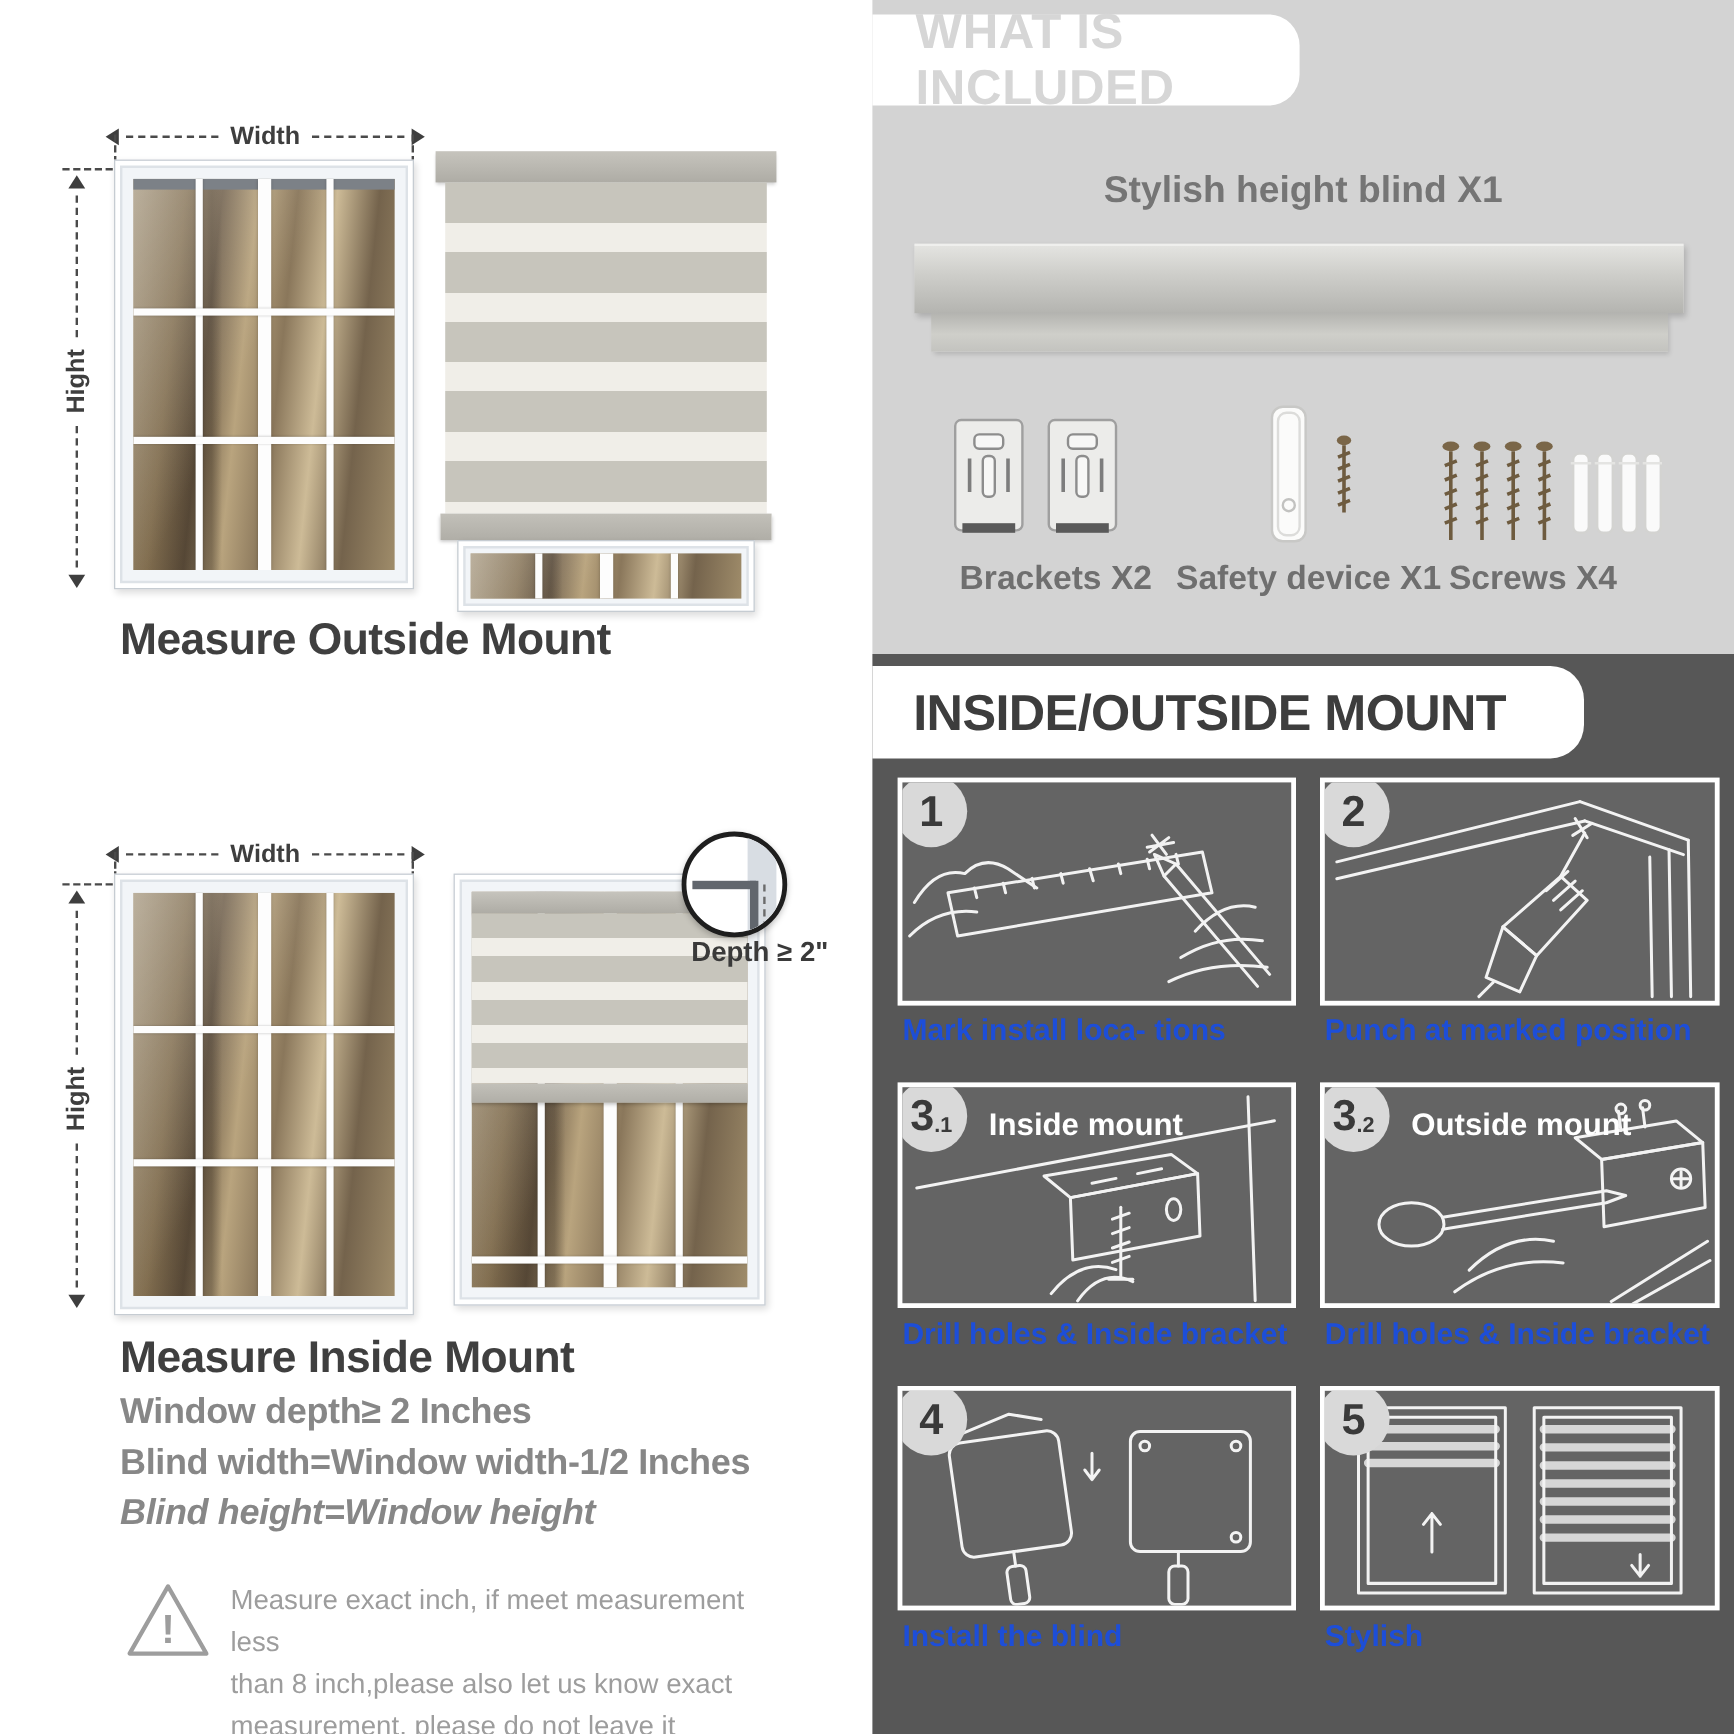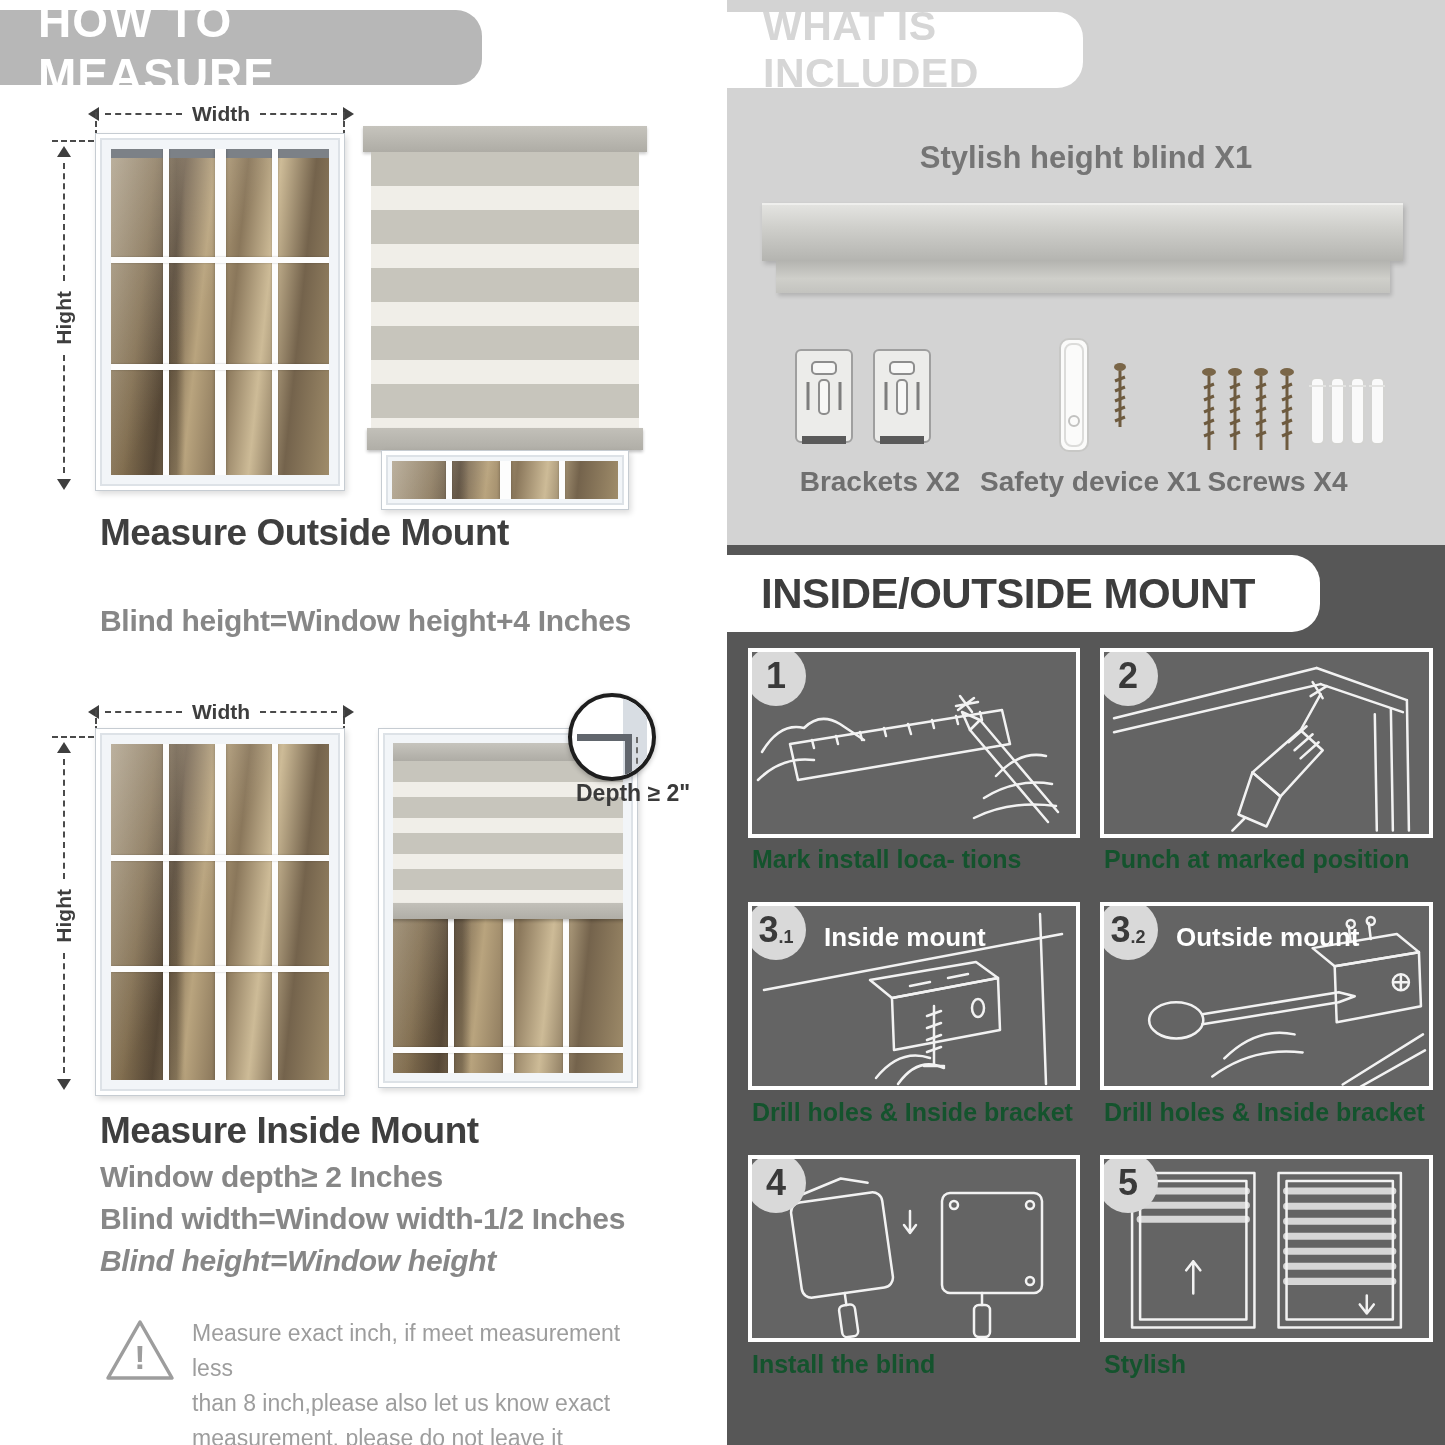--- a/index.html
+++ b/index.html
@@ -100,34 +100,31 @@
   
   .tile { position:absolute; background:#646464; border:4px solid #ffffff; overflow:hidden; }
   .badge {
     position:absolute; top:-6px; left:-6px; width:60px; height:60px; border-radius:50%;
     background:#d9d9d9; color:#3a3a3a; font-weight:bold;
     display:flex; align-items:center; justify-content:center;
   }
   .badge .n { font-size:36px; }
   .badge .s { font-size:18px; margin-top:14px; }
   .tile-title { position:absolute; left:72px; top:16px; color:#ffffff; font-weight:bold; font-size:26px; }
-  .caption { position:absolute; color:#14532d; font-weight:bold; font-size:25px; }
+  .caption { position:absolute; color:#1d4ed8; font-weight:bold; font-size:25px; }
   .art { position:absolute; inset:0; }
 </style>
 </head>
 <body>
 
 <div class="canvas">
 
   <div class="abs panel-included"></div>
   <div class="abs panel-dark"></div>
 
-  <div class="abs banner-left">
-    <span>HOW TO MEASURE</span>
-  </div>
 
   <div class="abs harrow" style="left:88px; top:102px; width:266px;">
     <span class="head left"></span>
       <span class="dash"></span>
     <span class="lbl">Width</span>
     <span class="dash"></span>
       <span class="head right"></span>
   </div>
   <div class="abs tick-v" style="left:95px; top:112px; height:24px;"></div>
   <div class="abs tick-v" style="left:343px; top:112px; height:24px;"></div>
@@ -159,21 +156,20 @@
   <div class="abs window" style="left:381px; top:450px; width:248px; height:60px;">
     <div class="glass" style="inset:10px;">
       <div class="photo"></div>
       <div class="md" style="left:50%; margin-left:-5px;"></div>
       <div class="mv" style="left:24%;"></div>
       <div class="mv" style="left:74%;"></div>
     </div>
   </div>
 
   <div class="abs h-measure" style="left:100px; top:512px;">Measure Outside Mount</div>
-  <div class="abs sub-measure" style="left:100px; top:604px;">Blind height=Window height+4 Inches</div>
 
   <div class="abs harrow" style="left:88px; top:700px; width:266px;">
     <span class="head left"></span>
       <span class="dash"></span>
     <span class="lbl">Width</span>
     <span class="dash"></span>
       <span class="head right"></span>
   </div>
   <div class="abs tick-v" style="left:95px; top:710px; height:22px;"></div>
   <div class="abs tick-v" style="left:343px; top:710px; height:22px;"></div>

